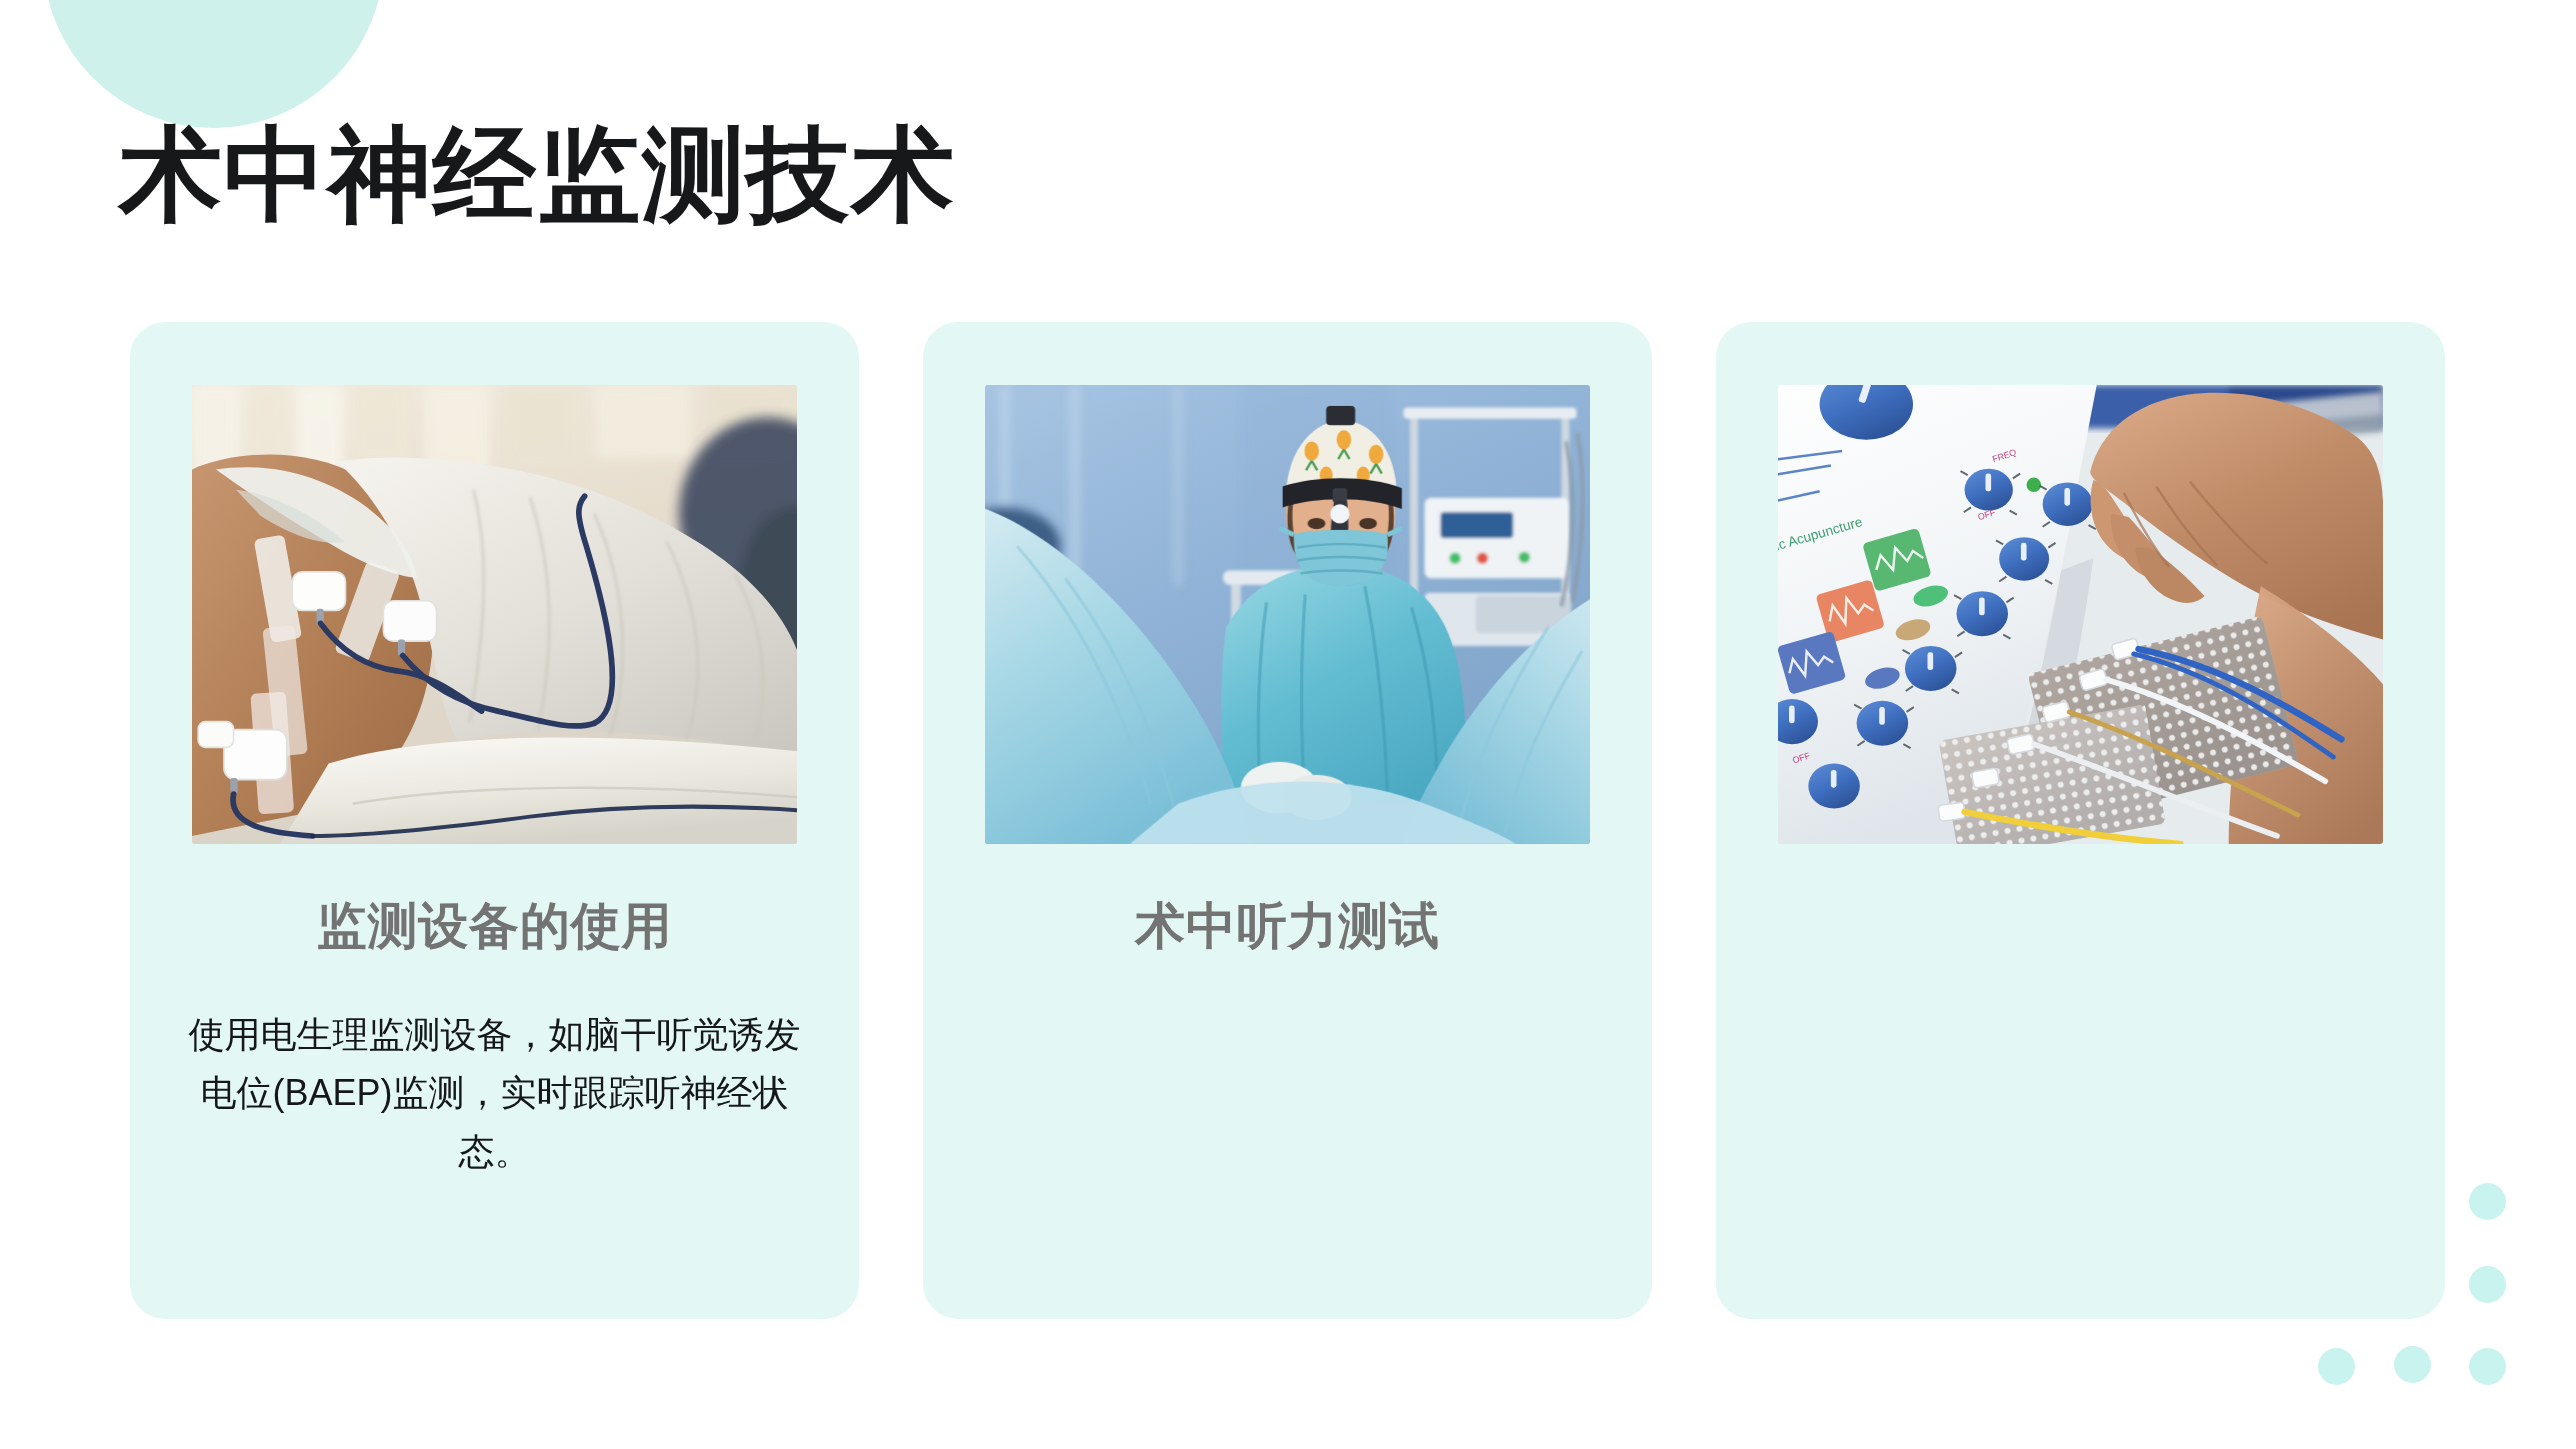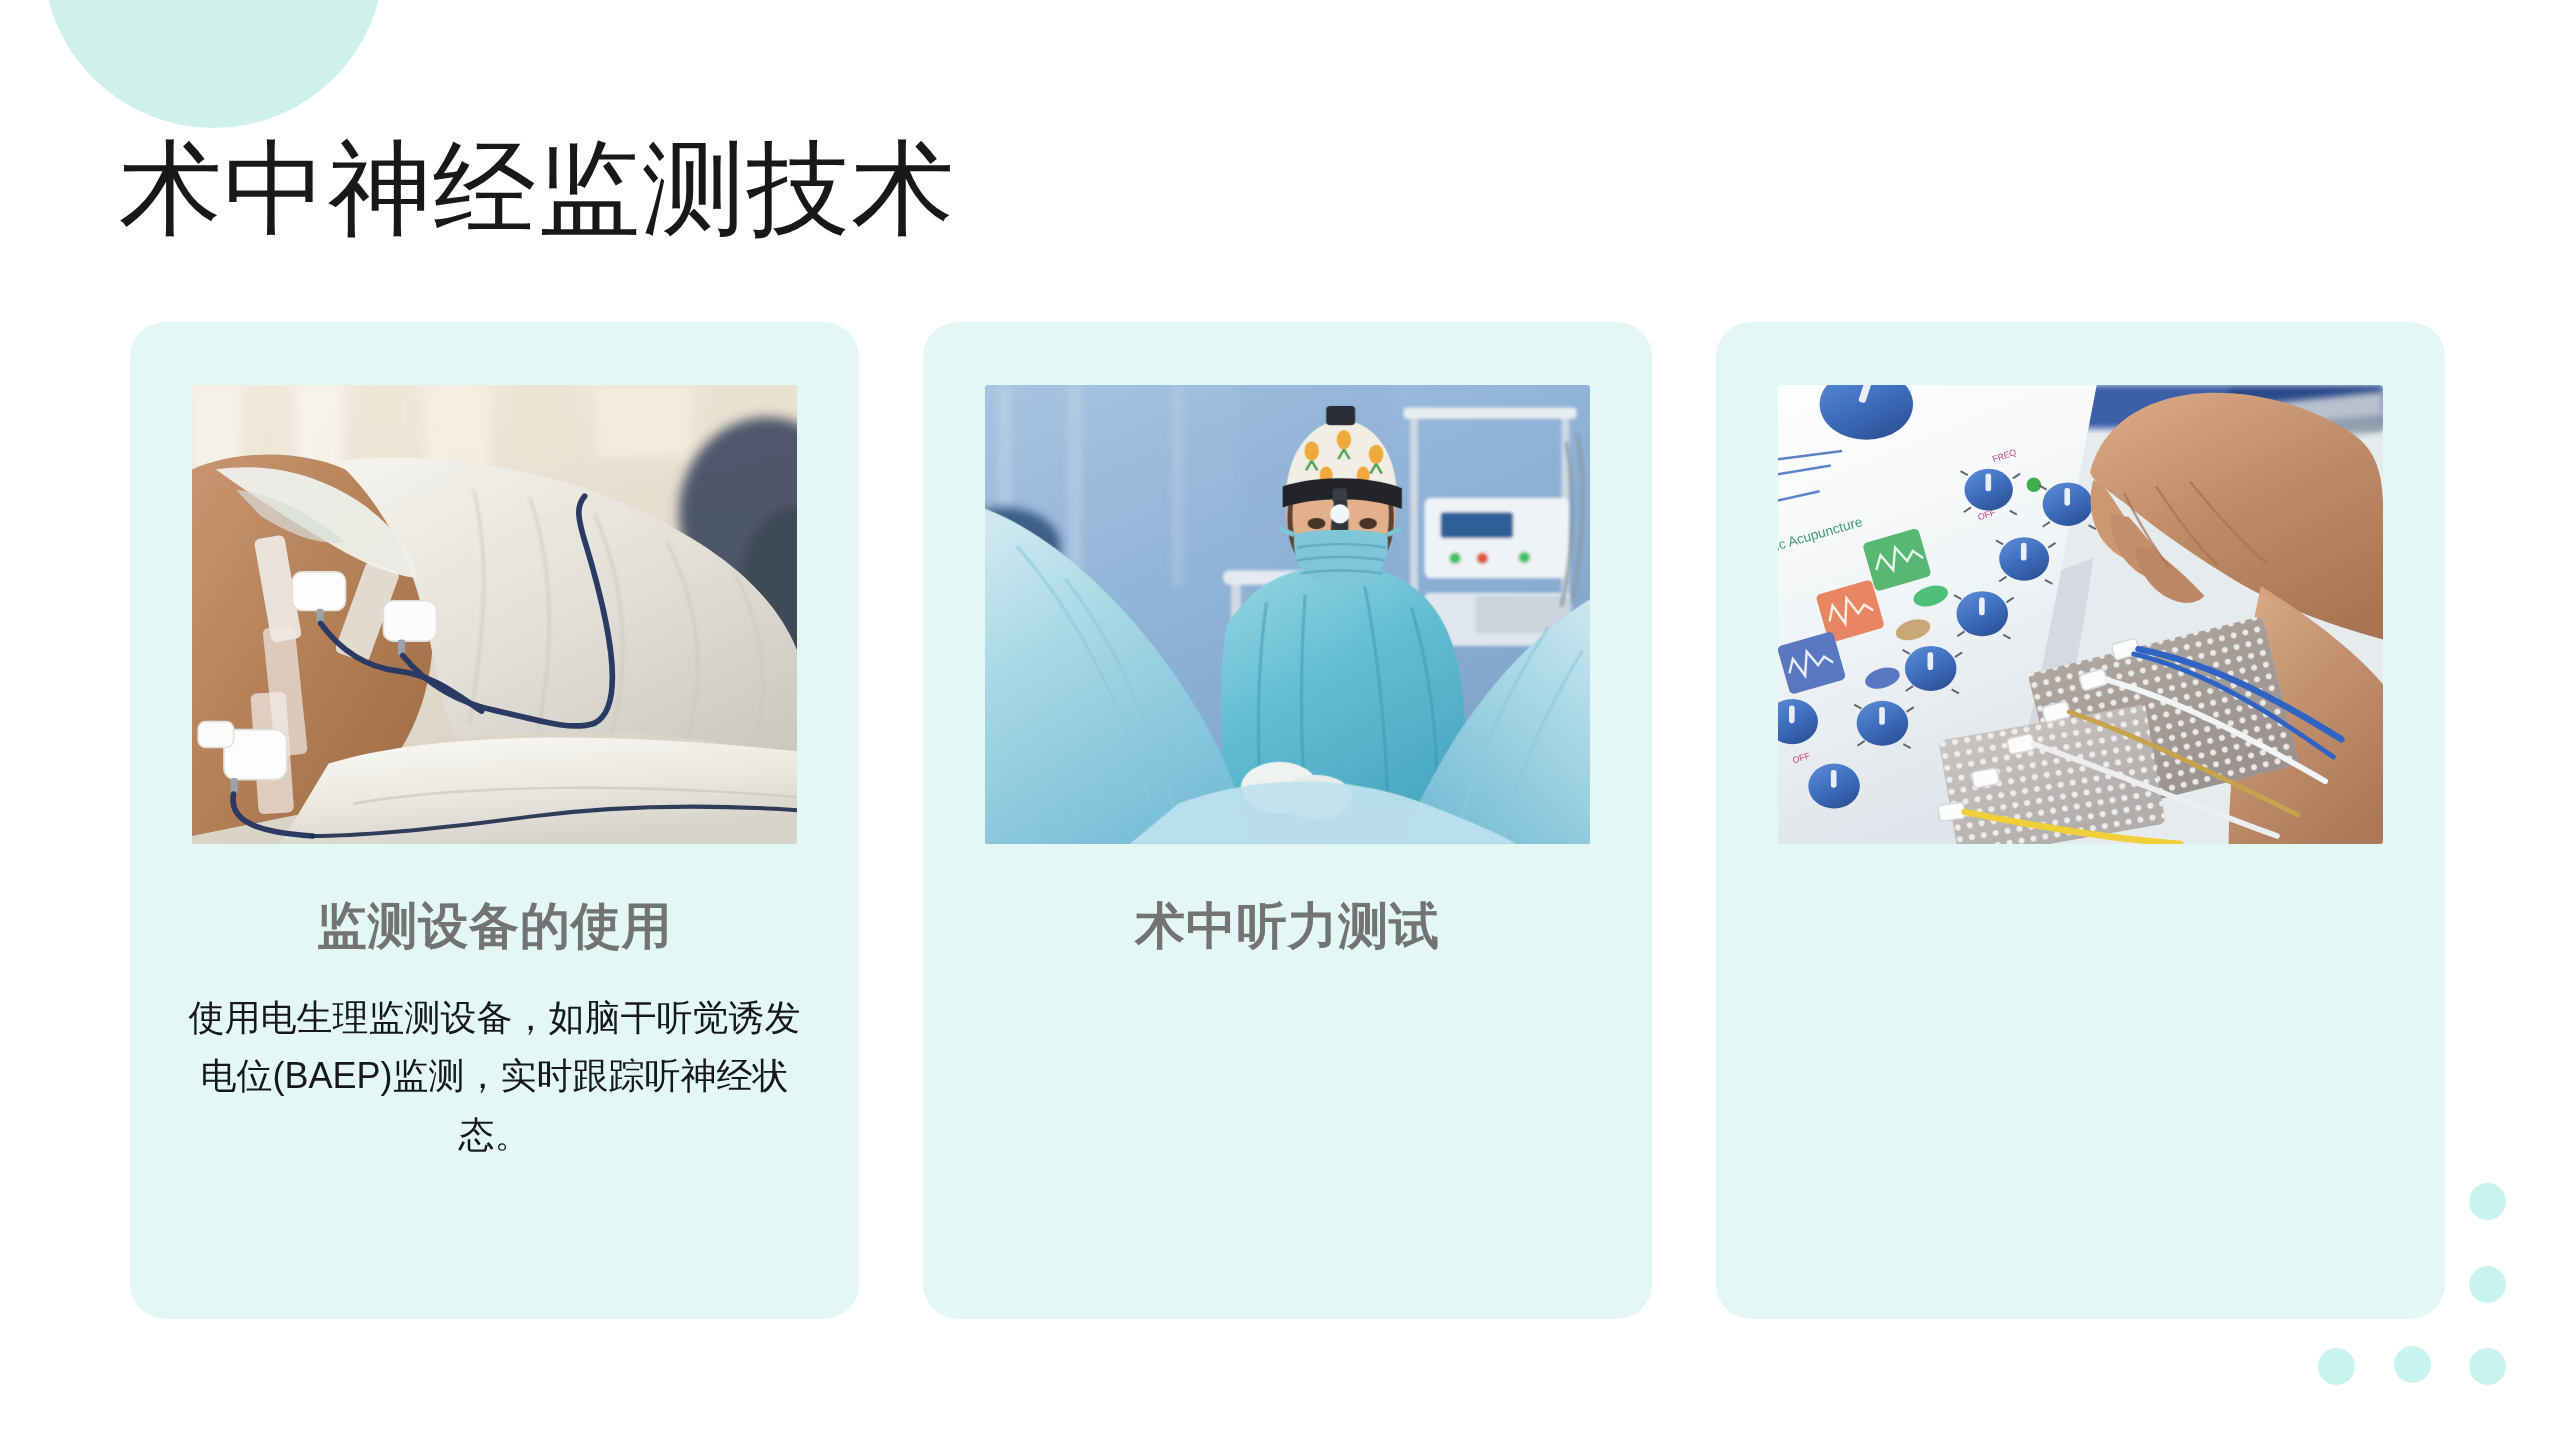--- a/index.html
+++ b/index.html
@@ -42,23 +42,23 @@
   .dot-r1 { left: 151px; top: 0px; }
   .dot-r2 { left: 151px; top: 83px; }
   .dot-r3 { left: 151px; top: 165px; }
   .dot-b1 { left: 0px;   top: 165px; }
   .dot-b2 { left: 76px;  top: 163px; }
 
   
   .page-title {
     position: absolute;
     left: 119px;
-    top: 128px;
+    top: 114px;
     font-size: 103px;
-    font-weight: 400;
+    font-weight: 700;
     letter-spacing: 1.6px;
     color: #16181a;
     line-height: 1.18;
     white-space: nowrap;
   }
 
   
   .cards {
     position: absolute;
     left: 130px;
@@ -92,21 +92,21 @@
   .card-title {
     margin-top: 55px;
     font-size: 50px;
     font-weight: 700;
     color: #737373;
     text-align: center;
     letter-spacing: 0.8px;
     line-height: 1.1;
   }
   .card-body {
-    margin-top: 35px;
+    margin-top: 52px;
     font-size: 36px;
     font-weight: 400;
     color: #15171a;
     text-align: center;
     line-height: 1.62;
     max-width: 636px;
   }
   .card-2 .card-body,
   .card-3 .card-body { max-width: 636px; }
 </style>

